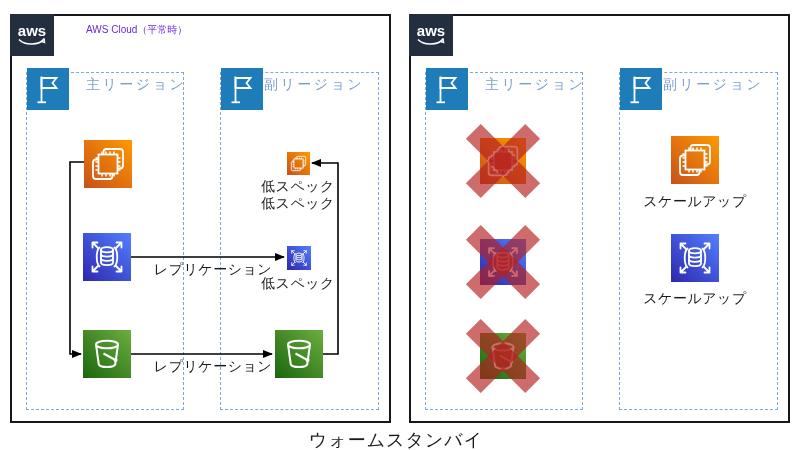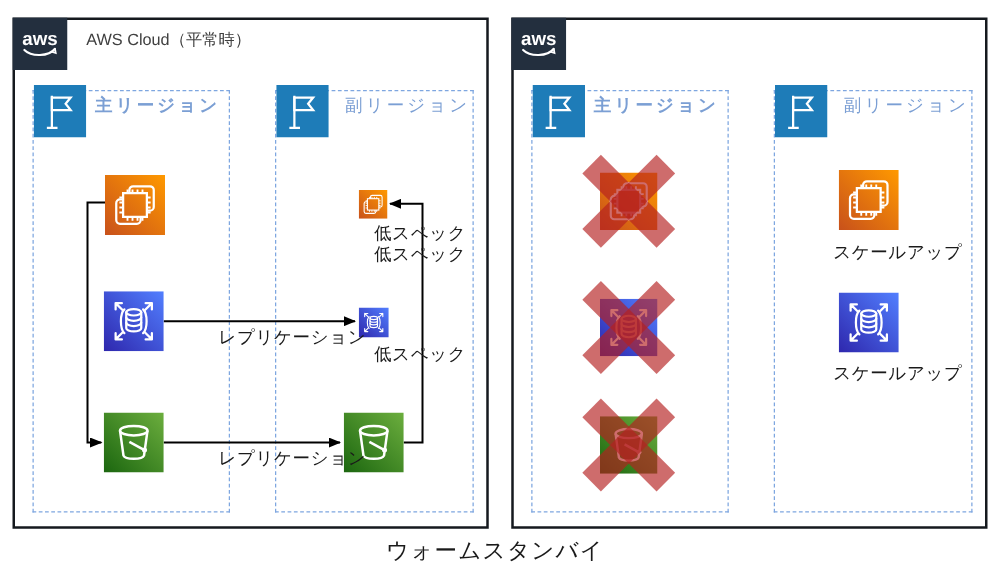--- a/index.html
+++ b/index.html
@@ -3,45 +3,45 @@
 <meta charset="utf-8">
 <style>
   html,body{margin:0;padding:0;background:#fff;}
   .stage{position:relative;width:744px;height:450px;background:#fff;
          font-family:"Liberation Sans",sans-serif;overflow:hidden;padding-left:48px;}
   .panel{position:absolute;top:14px;width:381px;height:409px;box-sizing:border-box;
          border:2px solid #15191e;background:#fff;}
   #panel-left{left:10px;}
   #panel-right{left:409px;}
   .aws-logo{position:absolute;left:-2px;top:-2px;width:44px;height:42px;}
-  .panel-title{position:absolute;left:57px;top:7px;font-size:13px;color:#404040;white-space:nowrap;}
+  .panel-title{position:absolute;left:74px;top:7px;font-size:10px;color:#6d28d9;white-space:nowrap;}
   .region{position:absolute;border:1px dashed var(--region-border,#7EA6E0);box-sizing:border-box;}
   .rg-1{left:14px;top:56px;width:158px;height:338px;}
   .rg-2{left:208px;top:56px;width:159px;height:338px;}
   .flag{position:absolute;width:42px;height:42px;}
   .fl-1{left:15px;top:52px;}
   .fl-2{left:209px;top:52px;}
   .region-label{position:absolute;top:60px;font-size:14px;letter-spacing:2.5px;
                 color:var(--region-label,#7B9FD4);white-space:nowrap;}
-  .rl-1{left:64px;font-weight:bold;}
-  .rl-2{left:264px;}
+  .rl-1{left:74px;}
+  .rl-2{left:252px;}
   .icon svg{display:block;width:100%;height:100%;}
   .node{position:absolute;}
   .n-ec2{left:72px;top:124px;width:48px;height:48px;}
   .n-db{left:71px;top:217px;width:48px;height:48px;}
   .n-s3{left:71px;top:314px;width:48px;height:48px;}
   .n-ec2s{left:275px;top:136px;width:23px;height:23px;}
   .n-dbs{left:275px;top:230px;width:24px;height:24px;}
   .n-s3b{left:263px;top:314px;width:48px;height:48px;}
   .n-xec2{left:69px;top:122px;width:46px;height:46px;}
   .n-xdb{left:69px;top:223px;width:46px;height:46px;}
   .n-xs3{left:69px;top:317px;width:46px;height:46px;}
   .n-sec2{left:260px;top:120px;width:48px;height:48px;}
   .n-sdb{left:260px;top:218px;width:48px;height:48px;}
-  .nlabel{position:absolute;font-size:14px;color:#1a1a1a;text-align:right;
+  .nlabel{position:absolute;font-size:14px;color:#1a1a1a;text-align:center;
           letter-spacing:.5px;white-space:nowrap;line-height:17px;}
   .lb-backup{left:21px;top:177px;width:150px;}
   .lb-lowspec-restore{left:211px;top:162px;width:150px;}
   .lb-rep1{left:121px;top:245px;width:160px;}
   .lb-lowspec-db{left:211px;top:259px;width:150px;}
   .lb-rep2{left:121px;top:342px;width:160px;}
   .lb-scale1{left:209px;top:177px;width:150px;}
   .lb-scale2{left:209px;top:274px;width:150px;}
   .connectors{position:absolute;left:0;top:0;width:377px;height:405px;pointer-events:none;}
   .cross{position:absolute;width:74px;height:74px;}

